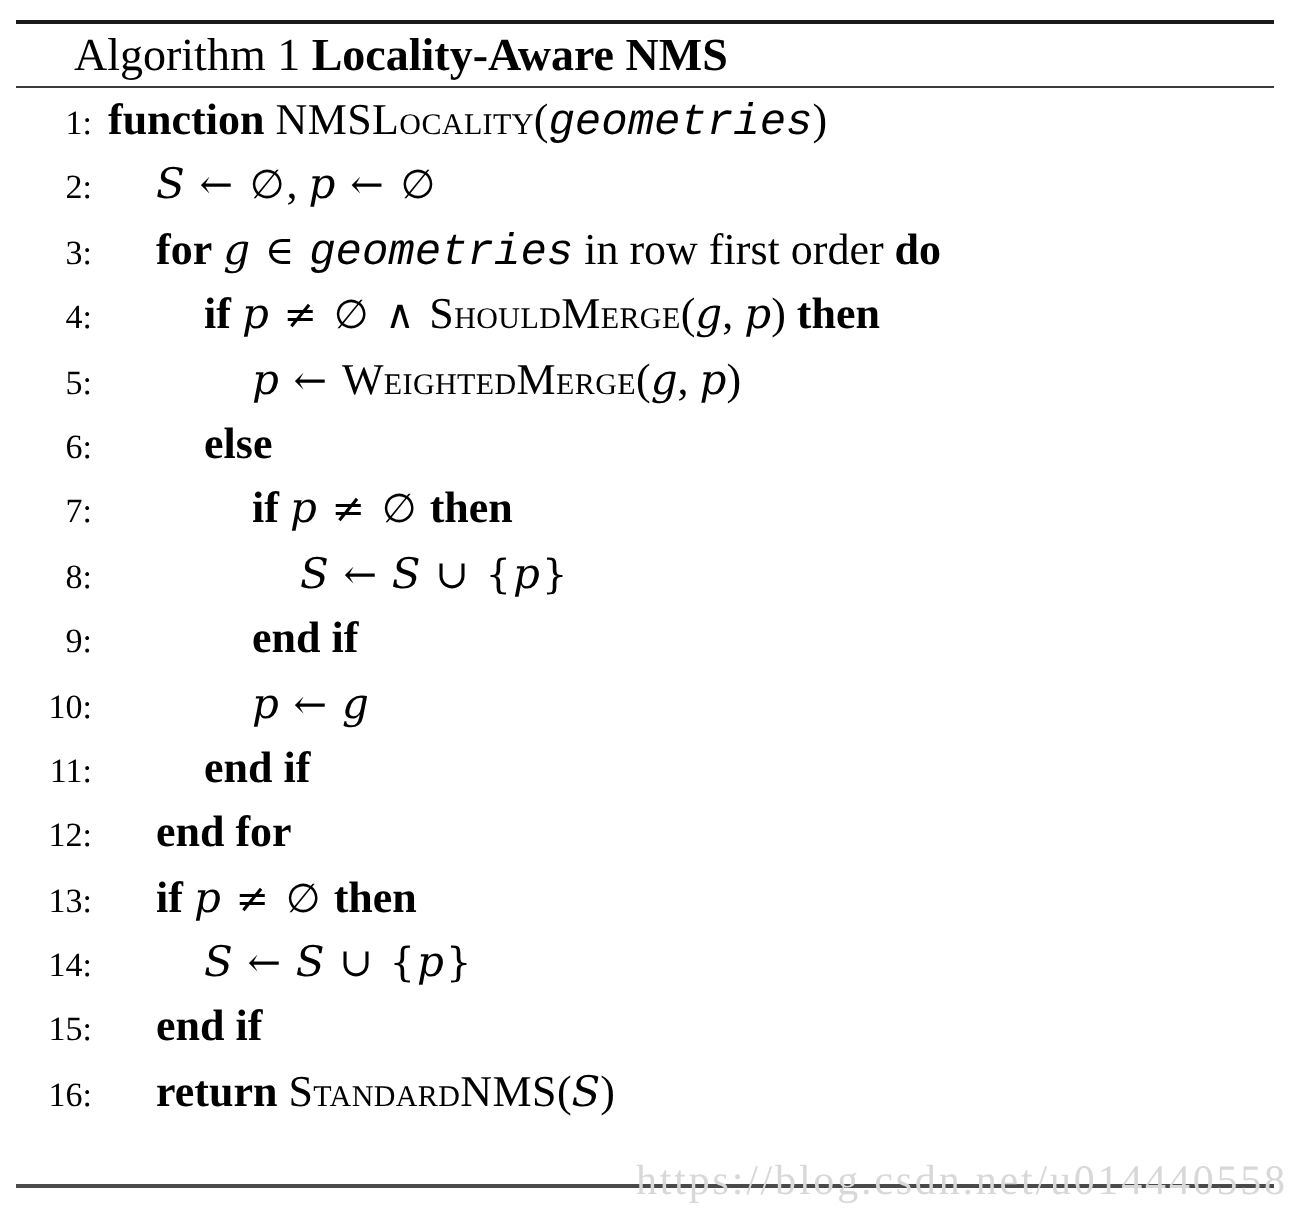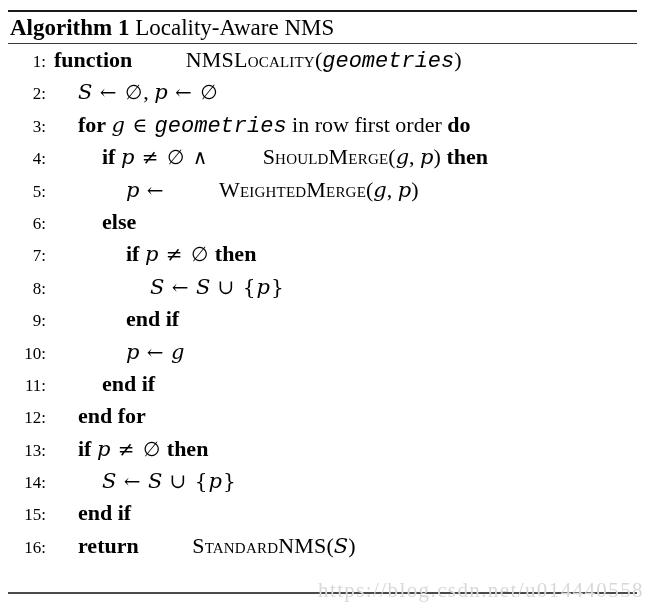--- a/index.html
+++ b/index.html
@@ -53,24 +53,25 @@
 
   .algo-title {
     position: absolute;
     left: 10px;
     top: 14px;
     font-size: 23px;
     line-height: 28px;
     white-space: nowrap;
   }
   .algo-title .lbl {
+    font-weight: normal;
+    margin-left: 27px;
+  }
+  .algo-title .nm {
     font-weight: bold;
-  }
-  .algo-title .nm {
-    font-weight: normal;
   }
 
   .lines {
     position: absolute;
     left: 0;
     top: 47px;
     width: 645px;
   }
 
   .line {
@@ -113,21 +114,20 @@
   }
   .mathvar {
     font-style: italic;
     font-family: "DejaVu Serif", "Liberation Serif", serif;
     font-size: 21px;
   }
   .proc {
     font-variant: small-caps;
     font-weight: normal;
     letter-spacing: 0.2px;
-    margin-left: 48px;
   }
   .op {
     font-family: "DejaVu Serif", "Liberation Serif", serif;
     font-size: 20px;
     padding: 0 1px;
   }
   .plain {
     font-weight: normal;
   }
 

